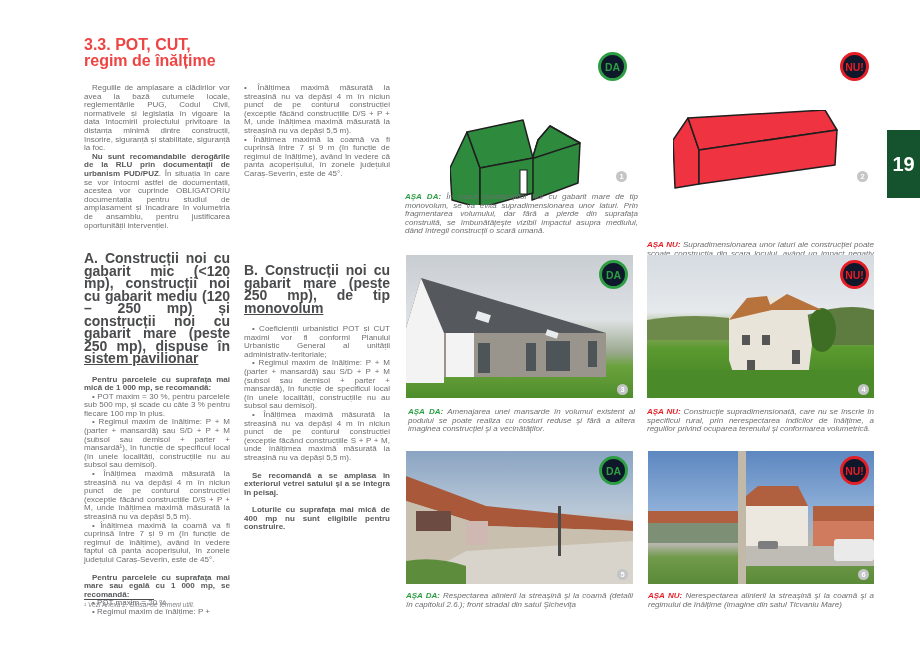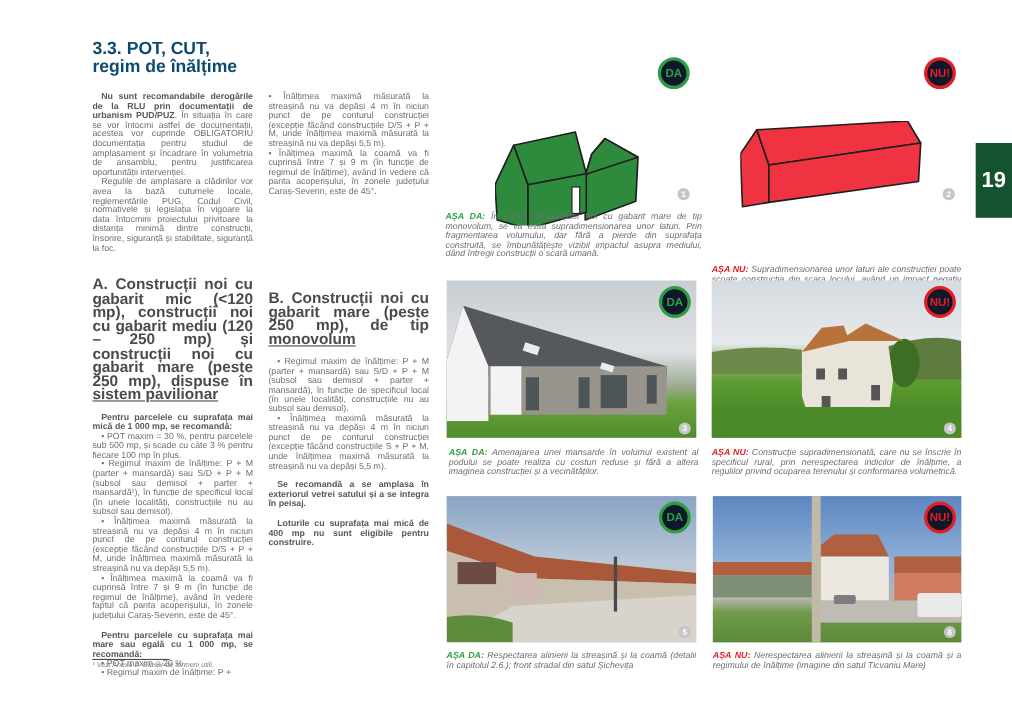--- a/index.html
+++ b/index.html
@@ -4,21 +4,21 @@
 <style>
   * { box-sizing: border-box; margin: 0; padding: 0; }
   html, body { width: 920px; height: 650px; background: #ffffff; overflow: hidden; }
   body { position: relative; font-family: "Liberation Sans", sans-serif; color: #6d6e71; }
 
   .abs { position: absolute; }
 
   .title {
     left: 84px; top: 37px; width: 200px;
     font-family: "Liberation Sans", sans-serif; font-weight: bold;
-    font-size: 16px; line-height: 16px; color: #0c4a6e;
+    font-size: 16px; line-height: 16px; color: #ef4444;
   }
 
   .col { font-size: 8px; line-height: 8.6px; text-align: justify; color: #6d6e71; }
   .col p { margin: 0; }
   .col .ind { text-indent: 8px; }
   .col .b { font-weight: bold; color: #58595b; }
   .col .gap { height: 9px; }
 
   .h2 {
     font-weight: bold; font-size: 14px; line-height: 12.5px; color: #4a4b4d;
@@ -57,22 +57,22 @@
 </style>
 </head>
 <body>
 
 <div class="abs title">
   <div>3.3. POT, CUT,</div>
   <div>regim de înălțime</div>
 </div>
 
 <div class="abs col" style="left:84px; top:84px; width:146px;">
+  <p class="ind">Regulile de amplasare a clădirilor vor avea la bază cutumele locale, reglementările PUG, Codul Civil, normativele și legislația în vigoare la data întocmirii proiectului privitoare la distanța minimă dintre construcții, însorire, siguranță și stabilitate, siguranță la foc.</p>
   <p class="ind"><span class="b">Nu sunt recomandabile derogările de la RLU prin documentații de urbanism PUD/PUZ</span><span>. În situația în care se vor întocmi astfel de documentații, acestea vor cuprinde OBLIGATORIU documentația pentru studiul de amplasament și încadrare în volumetria de ansamblu, pentru justificarea oportunității intervenției.</span></p>
-  <p class="ind">Regulile de amplasare a clădirilor vor avea la bază cutumele locale, reglementările PUG, Codul Civil, normativele și legislația în vigoare la data întocmirii proiectului privitoare la distanța minimă dintre construcții, însorire, siguranță și stabilitate, siguranță la foc.</p>
 </div>
 
 <div class="abs col" style="left:244px; top:84px; width:146px;">
   <p>• Înălțimea maximă măsurată la streașină nu va depăși 4 m în niciun punct de pe conturul construcției (excepție făcând construcțiile D/S + P + M, unde înălțimea maximă măsurată la streașină nu va depăși 5,5 m).</p>
   <p>• Înălțimea maximă la coamă va fi cuprinsă între 7 și 9 m (în funcție de regimul de înălțime), având în vedere că panta acoperișului, în zonele județului Caraș-Severin, este de 45°.</p>
 </div>
 
 <div class="abs" style="left:84px; top:252px; width:146px;">
   <div class="h2"><span>A. Construcții noi cu gabarit mic (&lt;120 mp), construcții noi cu gabarit mediu (120 – 250 mp) și construcții noi cu gabarit mare (peste 250 mp), dispuse în </span><u>sistem pavilionar</u></div>
   <div class="col" style="margin-top:11px;">
@@ -87,20 +87,21 @@
     <p class="ind">• Regimul maxim de înălțime: P +</p>
   </div>
 </div>
 
 <div class="abs footnote-rule"></div>
 <div class="abs footnote">¹ Vezi Anexa 2. Glosar de termeni utili.</div>
 
 <div class="abs" style="left:244px; top:264px; width:146px;">
   <div class="h2"><span>B. Construcții noi cu gabarit mare (peste 250 mp), de tip </span><u>monovolum</u></div>
   <div class="col" style="margin-top:11px;">
+    <p class="ind">• Coeficienții urbanistici POT și CUT maximi vor fi conformi Planului Urbanistic General al unității administrativ-teritoriale;</p>
     <p class="ind">• Regimul maxim de înălțime: P + M (parter + mansardă) sau S/D + P + M (subsol sau demisol + parter + mansardă), în funcție de specificul local (în unele localități, construcțiile nu au subsol sau demisol).</p>
     <p class="ind">• Înălțimea maximă măsurată la streașină nu va depăși 4 m în niciun punct de pe conturul construcției (excepție făcând construcțiile S + P + M, unde înălțimea maximă măsurată la streașină nu va depăși 5,5 m).</p>
     <div class="gap"></div>
     <p class="b ind">Se recomandă a se amplasa în exteriorul vetrei satului și a se integra în peisaj.</p>
     <div class="gap"></div>
     <p class="b ind">Loturile cu suprafața mai mică de 400 mp nu sunt eligibile pentru construire.</p>
   </div>
 </div>
 
 <div class="abs" style="left:405px; top:50px; width:233px; height:140px;">

